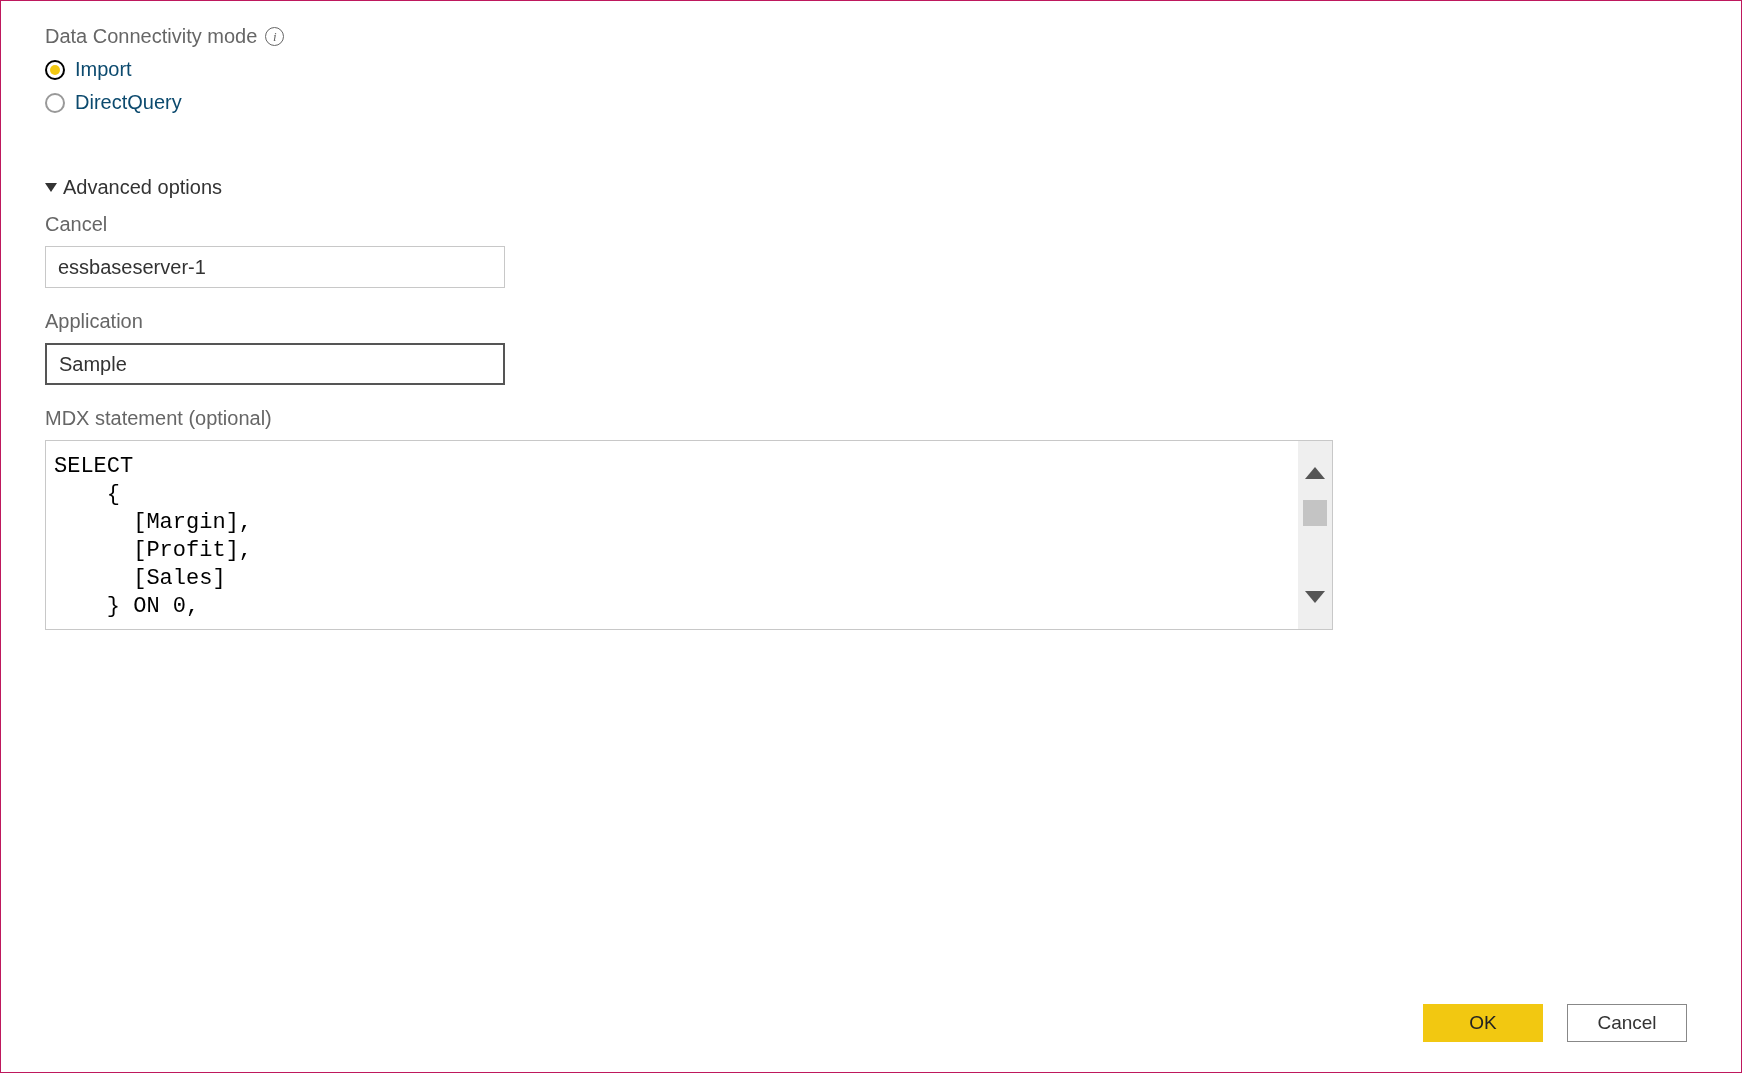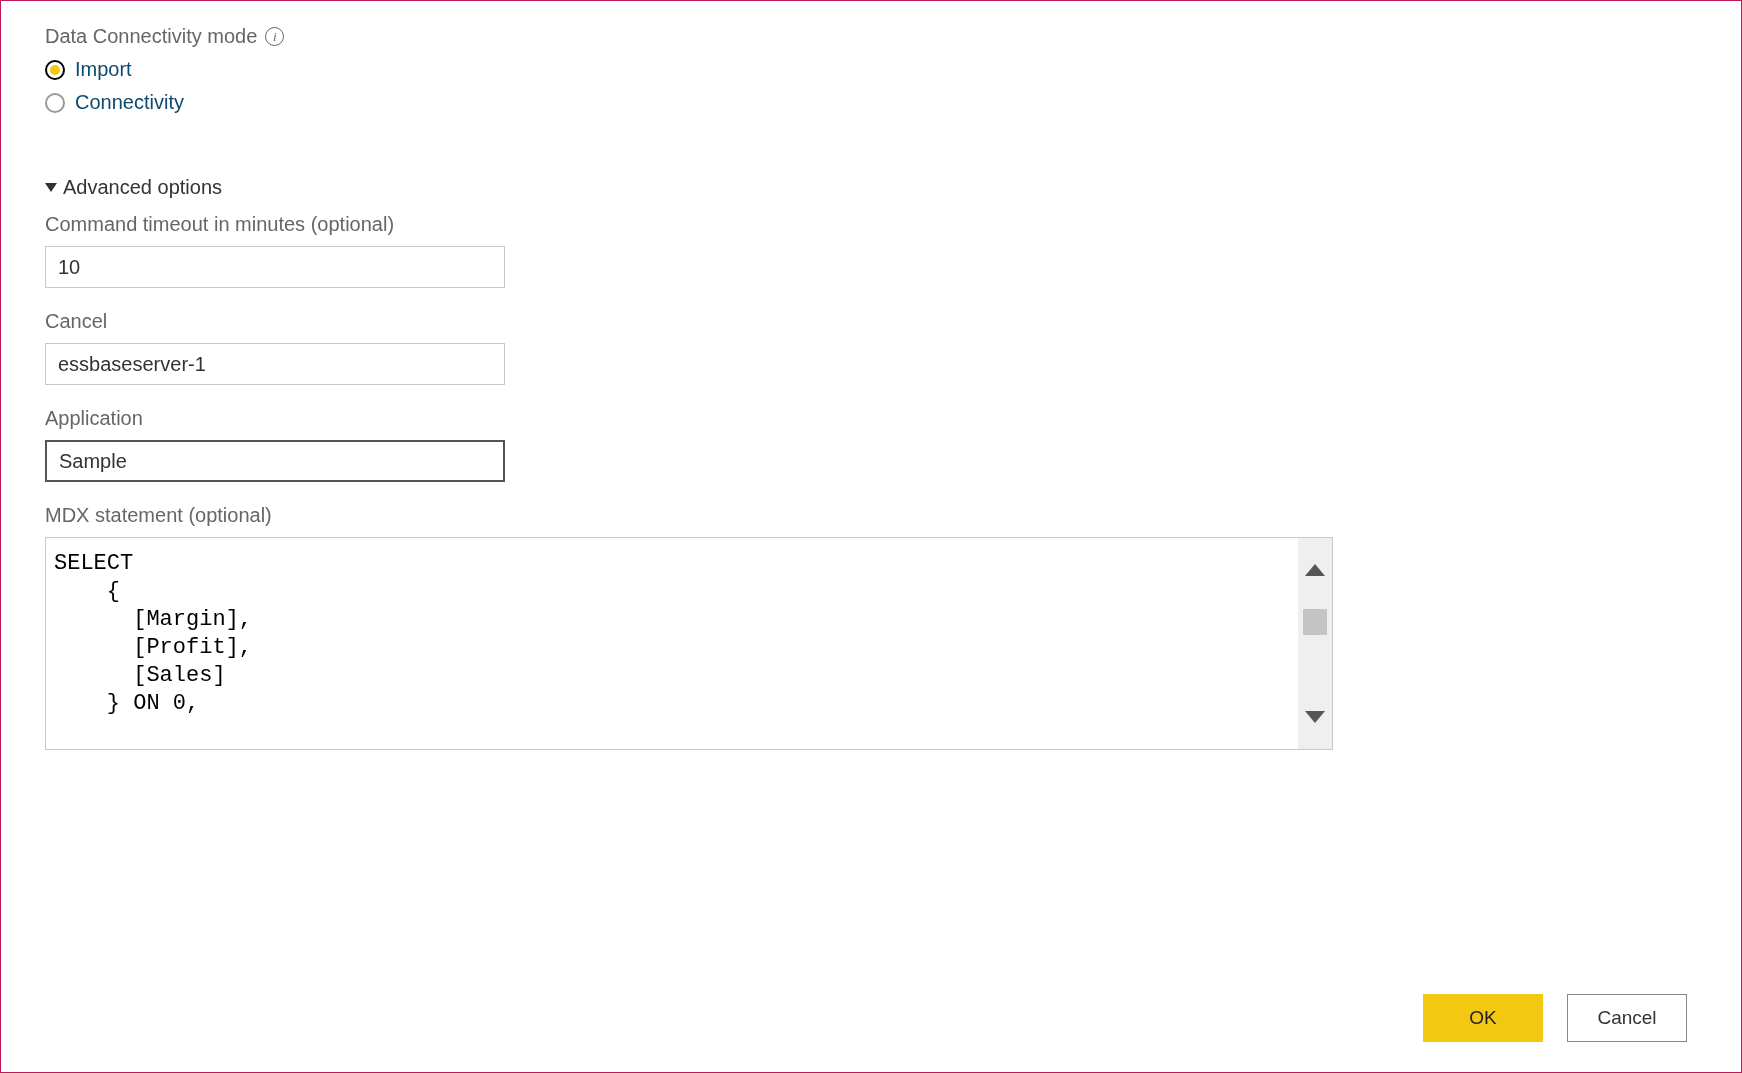--- a/index.html
+++ b/index.html
@@ -115,21 +115,21 @@
     border: 2px solid #555;
   }
   .field-group {
     margin-bottom: 22px;
   }
 
   
   .mdx-wrap {
     border: 1px solid #c8c8c8;
     width: 1288px;
-    height: 213px;
+    height: 190px;
     display: flex;
     overflow: hidden;
   }
   .mdx-text {
     flex: 1;
     padding: 12px 8px;
     font-family: Consolas, "Courier New", monospace;
     font-size: 22px;
     white-space: pre;
     overflow: hidden;
@@ -161,21 +161,21 @@
 
   
   .footer {
     position: absolute;
     right: 54px;
     bottom: 30px;
     display: flex;
     gap: 24px;
   }
   .btn {
-    height: 48px;
+    height: 38px;
     width: 120px;
     border: 1px solid #888;
     display: flex;
     align-items: center;
     justify-content: center;
     font-size: 19px;
     cursor: pointer;
     background: #fff;
     color: #333;
   }
@@ -195,32 +195,28 @@
     <span class="info-icon">i</span>
   </div>
 
   <div class="radio-row">
     <span class="radio selected"></span>
     <span class="radio-label">Import</span>
   </div>
 
   <div class="radio-row">
     <span class="radio"></span>
-    <span class="radio-label">Connectivity</span>
+    <span class="radio-label">DirectQuery</span>
   </div>
 
   <div class="adv-toggle">
     <span class="tri"></span>
     <span>Advanced options</span>
   </div>
 
-  <div class="field-group">
-    <div class="field-label">Command timeout in minutes (optional)</div>
-    <input class="text-input w-med" value="10" style="">
-  </div>
 
   <div class="field-group">
     <div class="field-label">Cancel</div>
     <input class="text-input w-med" value="essbaseserver-1" style="">
   </div>
 
   <div class="field-group">
     <div class="field-label">Application</div>
     <input class="text-input w-med focused" value="Sample" style="">
   </div>

